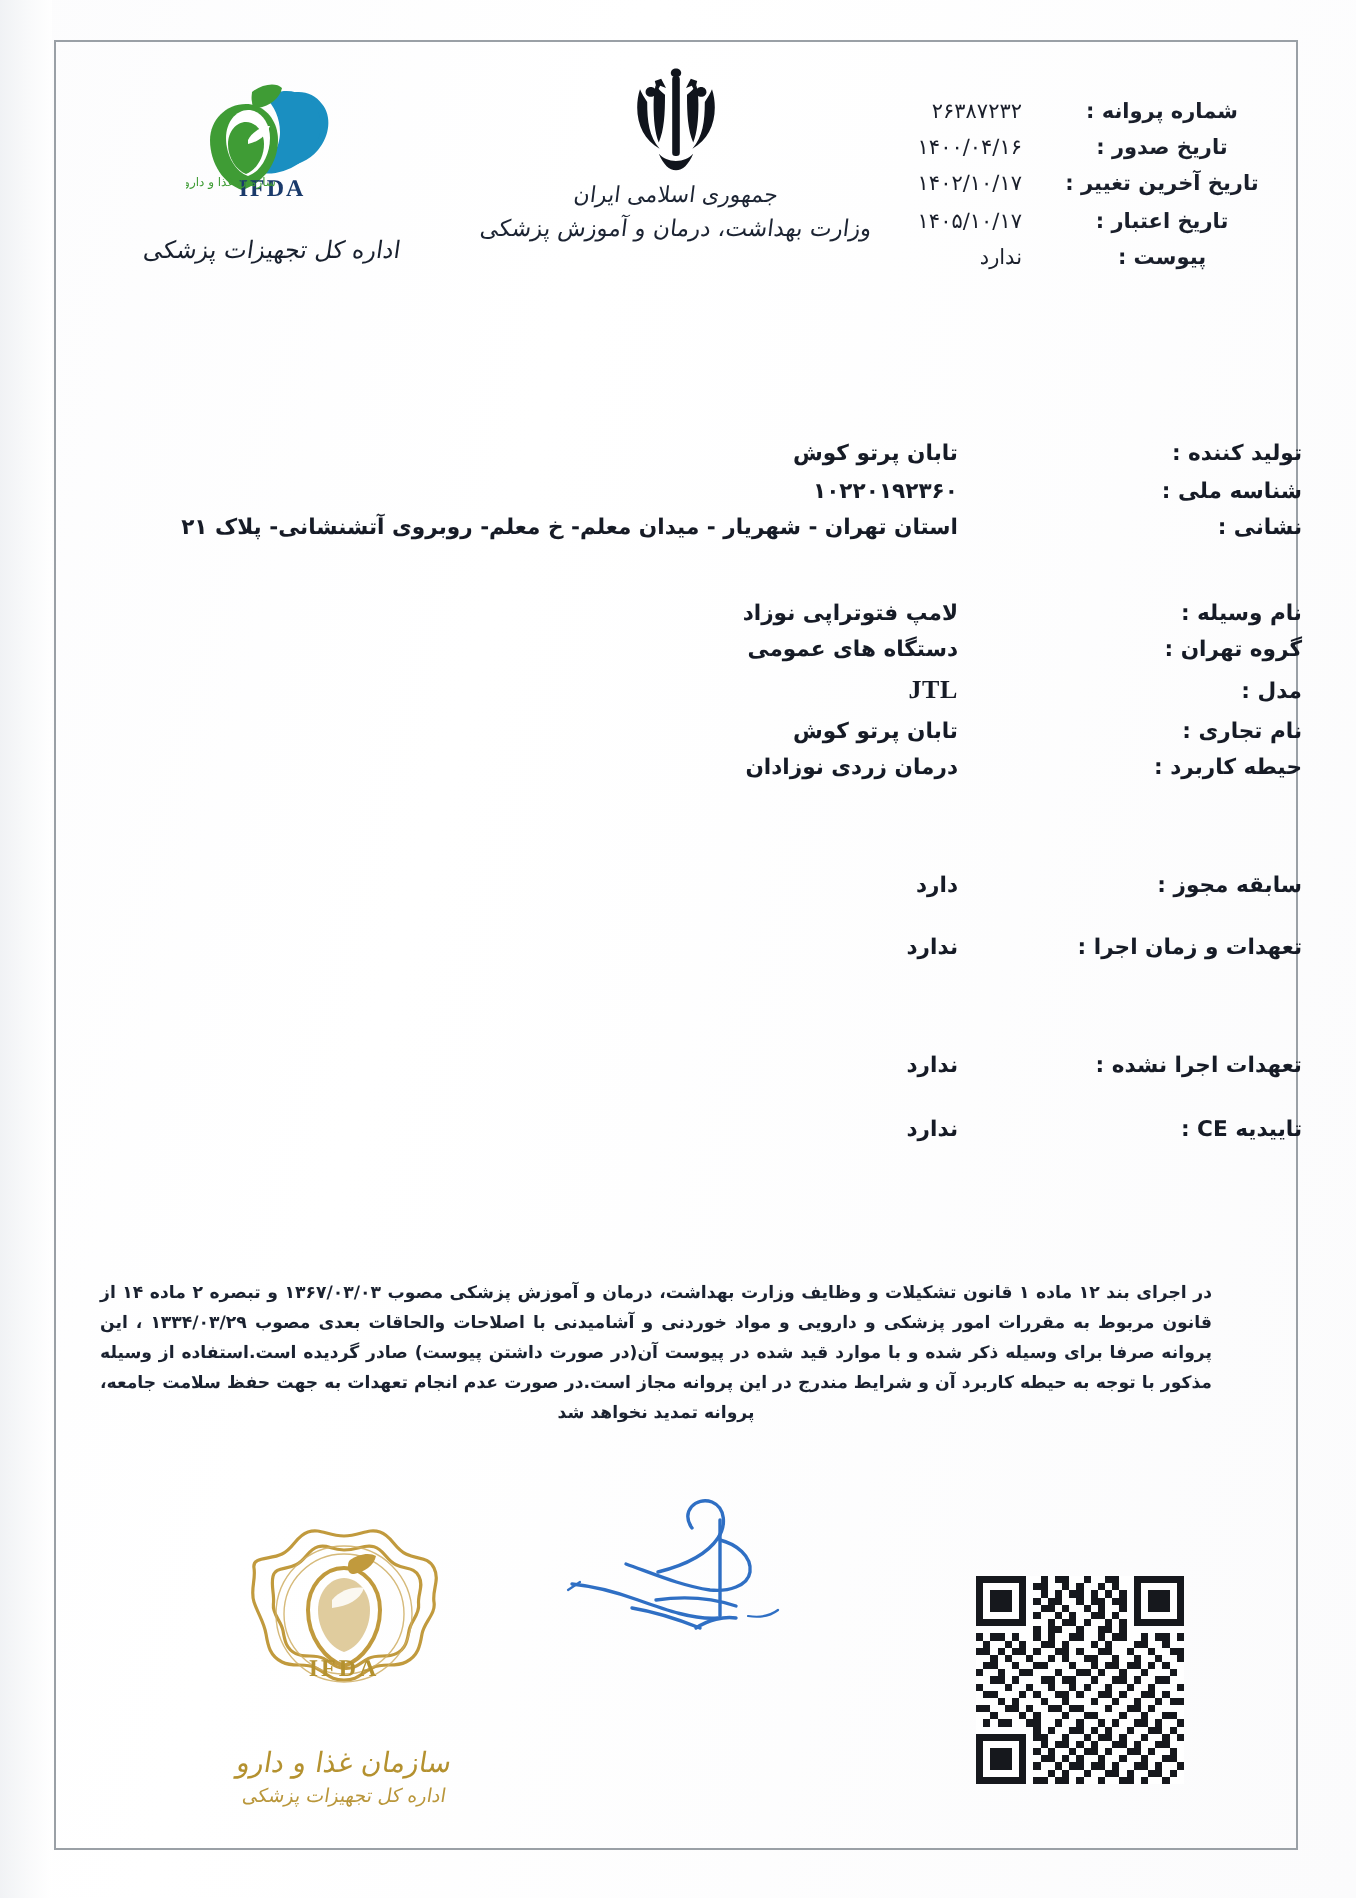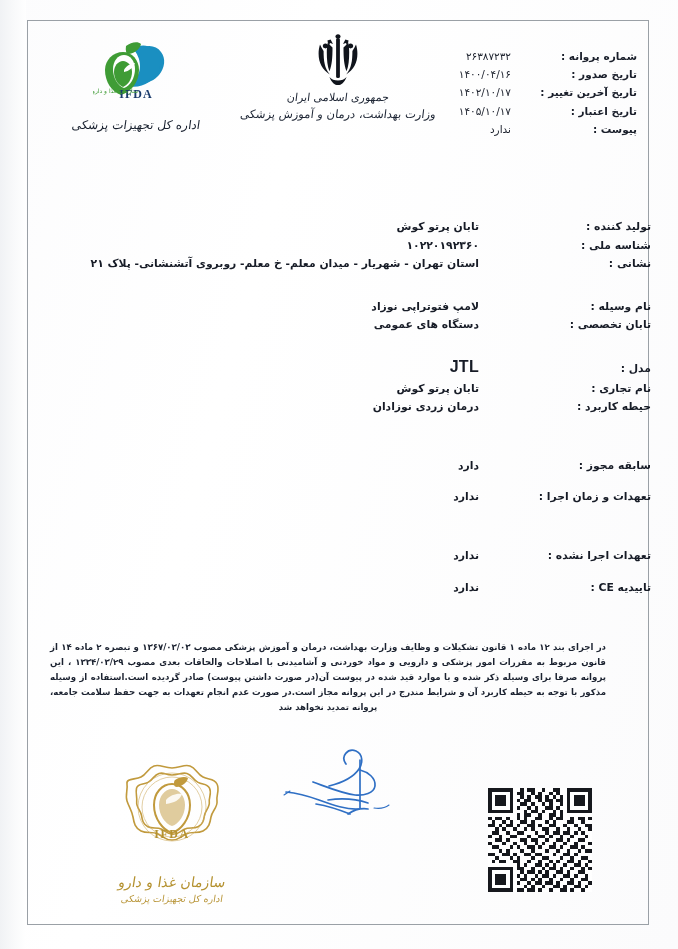--- a/index.html
+++ b/index.html
@@ -30,21 +30,21 @@
 
   .hdr-fields{
     position:absolute;right:12px;top:26px;width:230px;
     direction:rtl;
   }
   .hdr-row{
     display:flex;justify-content:flex-start;align-items:baseline;
     font-size:10.5px;color:#1a1f2b;margin-bottom:6.2px;font-weight:bold;
     letter-spacing:.1px;
   }
-  .hdr-lbl{width:112px;text-align:right;white-space:nowrap;}
+  .hdr-lbl{width:112px;text-align:center;white-space:nowrap;}
   .hdr-val{margin-right:14px;white-space:nowrap;font-weight:normal;}
 
   .emblem-block{
     position:absolute;left:0;right:0;top:8px;margin:0 auto;width:230px;
     text-align:center;
   }
   .emblem{margin:0 auto;display:block;}
   .emb-line1{
     font-size:11px;color:#1c2433;margin-top:5px;
     font-family:"DejaVu Sans",sans-serif;
@@ -77,21 +77,21 @@
   .frow{
     display:flex;align-items:baseline;font-size:10.8px;color:#161b26;
     font-weight:bold;margin-bottom:5.6px;
   }
   .frow .lbl{
     width:150px;text-align:right;padding-left:96px;box-sizing:border-box;
     white-space:nowrap;
   }
   .frow .val{margin-right:22px;white-space:nowrap;}
   .frow.wide .val{white-space:normal;}
-  .val.latin{font-family:Liberation Sans, sans-serif;font-size:16px;letter-spacing:.3px;margin-top:21px;}
+  .val.latin{font-family:Liberation Serif, serif;font-size:13px;letter-spacing:.3px;}
 
   .gap-s{height:13px;}
   .gap-m{height:24px;}
   .gap-l{height:40px;}
 
   
   .legal{
     position:absolute;left:50px;top:640px;width:556px;
     direction:rtl;text-align:justify;text-align-last:center;
     font-size:8.6px;line-height:1.75;color:#1b2230;font-weight:bold;
@@ -199,21 +199,21 @@
       <span class="val">استان تهران - شهریار - میدان معلم- خ معلم- روبروی آتشنشانی- پلاک ۲۱</span>
     </div>
 
     <div class="gap-m"></div>
 
     <div class="frow">
       <span class="lbl">نام وسیله :</span>
       <span class="val">لامپ فتوتراپی نوزاد</span>
     </div>
     <div class="frow">
-      <span class="lbl">تابان تخصصی :</span>
+      <span class="lbl">گروه تهران :</span>
       <span class="val">دستگاه های عمومی</span>
     </div>
     <div class="frow">
       <span class="lbl">مدل :</span>
       <span class="val latin">JTL</span>
     </div>
     <div class="frow">
       <span class="lbl">نام تجاری :</span>
       <span class="val">تابان پرتو کوش</span>
     </div>

